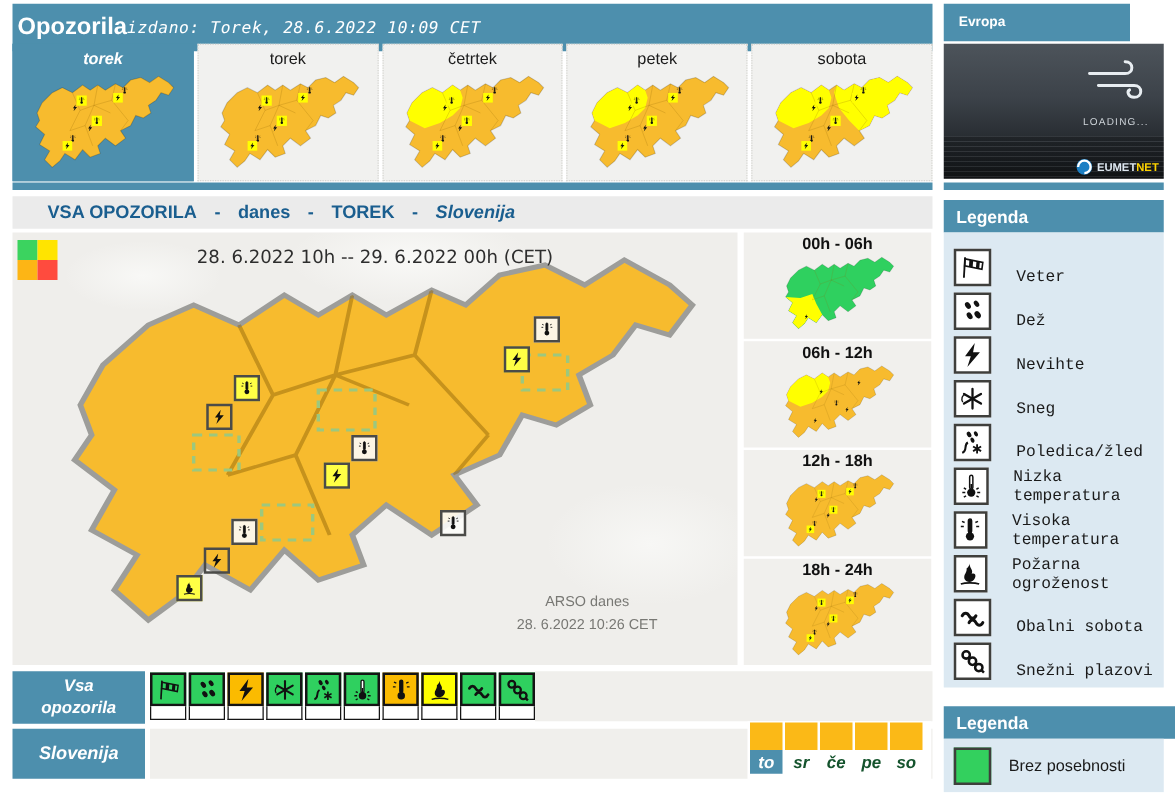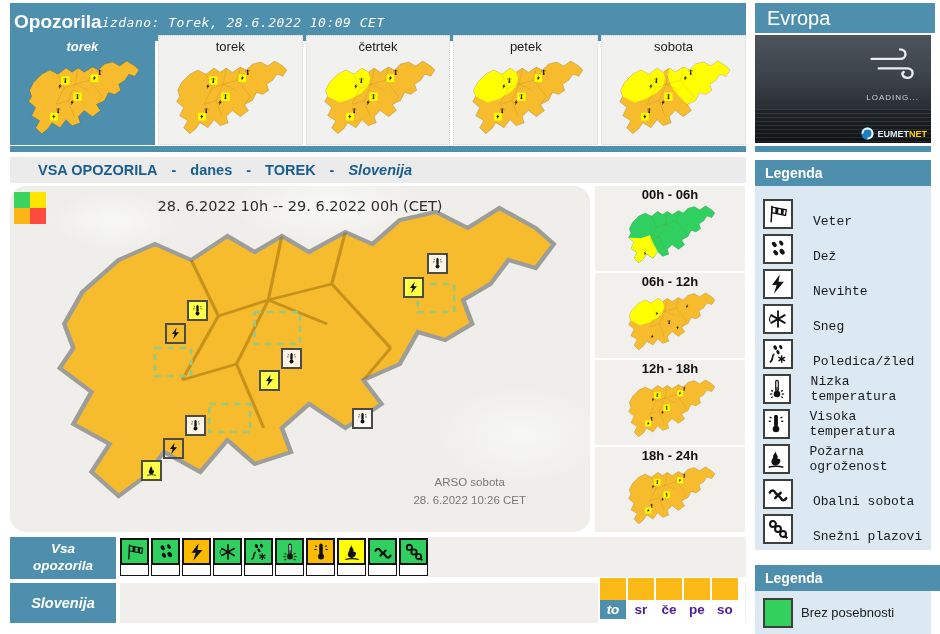--- a/index.html
+++ b/index.html
@@ -5,21 +5,21 @@
   html,body{margin:0;padding:0;background:#fff;}
   .page{position:relative;width:940px;height:634px;background:#fff;
         font-family:"Liberation Sans",sans-serif;overflow:hidden;}
   .abs{position:absolute;}
 
   
   .hdr{background:#4D8FAD;color:#fff;display:flex;align-items:center;box-sizing:border-box;}
   .hdr-left{left:10px;top:3px;width:736px;height:38px;justify-content:flex-start;padding:0 12px 0 4px;}
   .hdr-title{font-size:19px;font-weight:bold;}
   .hdr-issued{font-family:"DejaVu Sans Mono",monospace;font-style:italic;font-size:13px;letter-spacing:.5px;}
-  .hdr-right{left:755px;top:3px;width:180px;height:30px;font-weight:normal;font-size:20px;padding-left:12px;}
+  .hdr-right{left:755px;top:3px;width:149px;height:30px;font-weight:bold;font-size:11px;padding-left:12px;}
 
   
   .tabs{left:10px;top:35px;width:736px;height:110px;display:flex;gap:3px;}
   .tab{flex:1;background:#F1F1EF;border:1px dotted #d6d6d2;box-sizing:border-box;display:flex;flex-direction:column;cursor:pointer;}
   .tab.selected{background:#4D8FAD;border:1px solid #4D8FAD;}
   .tab-label{text-align:center;font-size:13px;color:#1c1c1c;margin-top:3px;height:17px;}
   .tab.selected .tab-label{color:#fff;font-weight:bold;font-style:italic;}
   .minimap{flex:1;display:flex;align-items:center;justify-content:center;overflow:hidden;}
   .minimap svg{width:90%;height:92%;}
 
@@ -38,21 +38,21 @@
   .sep{height:6px;background:#4D8FAD;}
   .sep-left{left:10px;top:146px;width:736px;}
   .sep-right{left:755px;top:146px;width:176px;}
 
   
   .warnbar{left:10px;top:157px;width:736px;height:26px;background:#EBEBEB;display:flex;align-items:center;
     gap:14px;padding-left:28px;box-sizing:border-box;color:#1A5E8F;font-weight:bold;font-size:14.5px;}
   .warnbar .it{font-style:italic;}
 
   
-  .mappanel{left:10px;top:186px;width:580px;height:346px;background:#EFEEEB;overflow:hidden;border-radius:16px;}
+  .mappanel{left:10px;top:186px;width:580px;height:346px;background:#EFEEEB;overflow:hidden;}
   .mappanel::before{content:"";position:absolute;inset:0;background:
     radial-gradient(90px 40px at 18% 10%,#f8f8f6 0%,transparent 70%),
     radial-gradient(140px 50px at 55% 6%,#f9f9f7 0%,transparent 70%),
     radial-gradient(120px 70px at 88% 72%,#f7f7f5 0%,transparent 70%);}
   .quad{position:absolute;left:4px;top:6px;width:32px;height:32px;display:grid;grid-template-columns:16px 16px;}
   .maprange{position:absolute;left:0;right:0;top:12px;text-align:center;font-size:14.5px;color:#2d2d2d;
     font-family:"DejaVu Sans",sans-serif;}
   .mapsvg{position:absolute;left:18px;top:18px;width:544px;height:320px;}
   .mapsvg svg{width:100%;height:100%;}
   .wicon{position:absolute;width:17px;height:17px;border:2px solid #4b4b48;display:flex;align-items:center;justify-content:center;}
@@ -70,41 +70,41 @@
   .sb-hdr{height:26px;background:#4D8FAD;color:#fff;font-weight:bold;font-size:14px;display:flex;align-items:center;padding-left:10px;}
   .sb-list{background:#DCE9F2;padding:8px 0 6px 8px;}
   .lrow{display:flex;align-items:flex-end;height:35px;gap:20px;font-family:Liberation Mono, monospace;}
   .libox{width:30px;height:30px;background:#fff;border:2px solid #3f3f3c;box-sizing:border-box;
     display:flex;align-items:center;justify-content:center;}
   .libox svg{width:22px;height:22px;}
   .llab{font-size:13px;color:#1a1a1a;}
 
   .legend2-hdr{left:755px;top:565px;width:176px;height:26px;}
   .legend2-body{left:755px;top:591px;width:176px;height:43px;background:#DCE9F2;display:flex;align-items:center;
-    gap:8px;padding-left:8px;box-sizing:border-box;}
+    gap:14px;padding-left:8px;box-sizing:border-box;}
   .swatch{width:30px;height:30px;border:2px solid #3f3f3c;box-sizing:border-box;background:#33D05E;}
 
   
   .tealbox{background:#4D8FAD;color:#fff;font-weight:bold;font-style:italic;display:flex;
     align-items:center;justify-content:center;text-align:center;box-sizing:border-box;cursor:pointer;}
   .allbox{left:10px;top:537px;width:106px;height:42px;font-size:13.5px;line-height:1.25;padding:0 16px;}
   .slobox{left:10px;top:583px;width:106px;height:40px;font-size:14.5px;}
   .grayfill1{left:428px;top:537px;width:318px;height:40px;background:#F0EFEC;}
   .grayfill2{left:120px;top:583px;width:626px;height:40px;background:#F0EFEC;}
   .fi-row{left:120px;top:538px;display:flex;gap:2px;}
   .fcell{width:29px;cursor:pointer;}
   .fic{height:27px;border:2px solid #141414;box-sizing:border-box;display:flex;align-items:center;justify-content:center;}
   .fic svg{width:20px;height:20px;}
   .fstrip{height:11px;background:#fff;border:1px solid #141414;border-top:none;box-sizing:border-box;}
 
   .minidays{left:598px;top:577px;width:147px;height:48px;background:#fff;display:flex;gap:2px;padding-left:2px;
     box-sizing:border-box;z-index:5;}
   .mday{width:26px;cursor:pointer;}
   .msq{height:22px;background:#FBB917;margin-top:1px;}
-  .mlab{height:19px;display:flex;align-items:center;justify-content:center;font-size:13.5px;font-weight:bold;color:#4c1d95;}
+  .mlab{height:19px;display:flex;align-items:center;justify-content:center;font-size:13.5px;font-weight:bold;color:#14532d;font-style:italic;}
   .mlab.selected{background:#4D8FAD;color:#fff;font-style:italic;}
 </style>
 </head>
 <body>
 
 <svg width="0" height="0" style="position:absolute" aria-hidden="true">
 <defs>
   <symbol id="sym-windsock" viewBox="0 0 24 24">
     <path d="M4.5 21 L5.5 3" stroke="#111" stroke-width="1.6" fill="none"></path>
     <polygon points="5.5,4.5 21,7.5 20.2,13.5 5.2,10.5" fill="none" stroke="#111" stroke-width="1.4"></polygon>
@@ -452,21 +452,21 @@
             <use href="#sym-fire" xlink:href="#sym-fire"></use>
           </svg>
         </div>
         <div class="wicon white" style="left: 342px; top: 222px;">
           <svg>
             <use href="#sym-hightemp" xlink:href="#sym-hightemp"></use>
           </svg>
         </div>
       </div>
     <div class="attrib">
-      <div>ARSO sobota</div>
+      <div>ARSO danes</div>
       <div>28. 6.2022  10:26 CET</div>
     </div>
   </div>
 
   <div class="abs timecol">
 
       <div class="timecell">
         <div class="timelabel">00h - 06h</div>
         <div class="minimap">
           <svg viewBox="0 0 120 80" preserveAspectRatio="xMidYMid meet" xmlns="http://www.w3.org/2000/svg">

